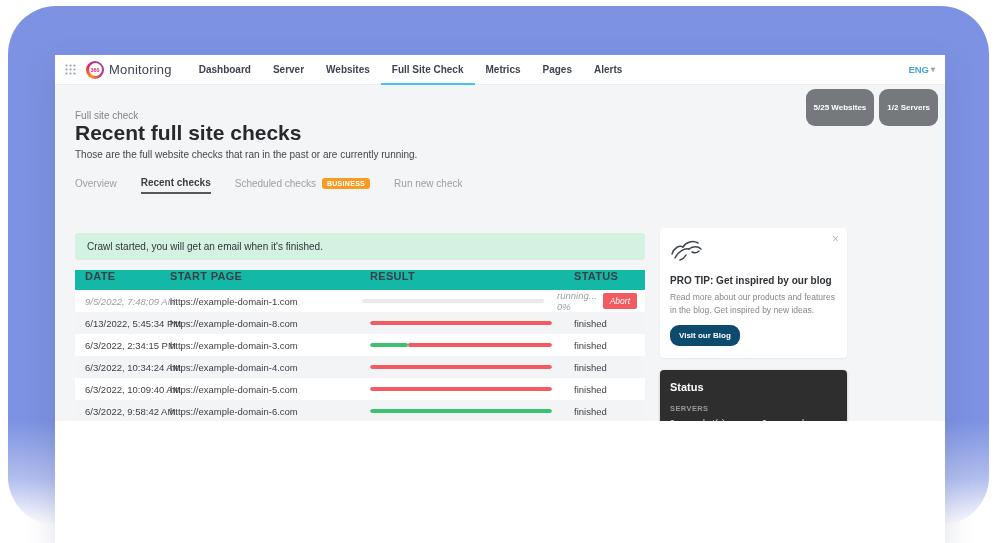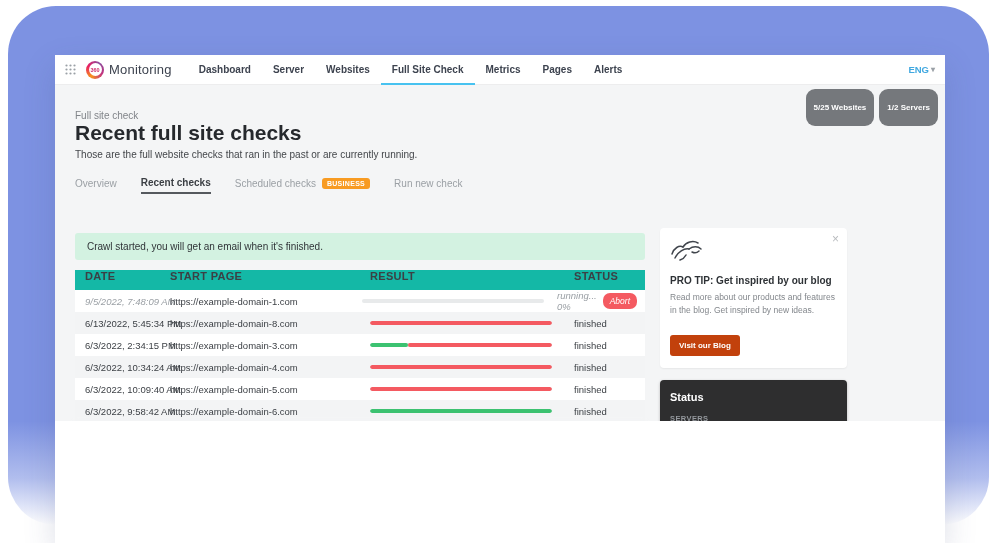--- a/index.html
+++ b/index.html
@@ -87,38 +87,38 @@
   .c-status{ flex: 1; display: flex; align-items: center; gap: 6px; padding-right: 8px; }
   .bar-track {
     width: 182px; height: 4px; border-radius: 2px; background: #e8eaeb;
     overflow: hidden; display: flex;
   }
   .bar-green { height: 100%; background: #3cc271; border-radius: 2px; }
   .bar-red   { height: 100%; background: #f45a61; border-radius: 2px; }
   .trow.running .c-date, .trow.running .status-text { font-style: italic; color: #9ba0a5; }
   .abort-btn {
     background: #f45a61; color: #fff; border: none; font-size: 8.5px;
-    font-style: italic; padding: 3px 7px; border-radius: 7px; cursor: pointer;
+    font-style: italic; padding: 3px 7px; border-radius: 2px; cursor: pointer;
     font-family: "Liberation Sans", sans-serif;
   }
   .trow.blurred { filter: blur(2px); opacity: .65; }
   
   .side-col { position: absolute; left: 605px; top: 143px; width: 187px; }
   .protip-card {
     background: #fff; border-radius: 4px; padding: 11px 10px 12px;
     position: relative; box-shadow: 0 1px 2px rgba(0,0,0,.06);
   }
   .close-icon {
     position: absolute; top: 4px; right: 8px; color: #b9bcbf; font-size: 12px; cursor: pointer;
   }
   .protip-title { font-size: 10px; font-weight: bold; color: #2e3236; margin-top: 8px; }
   .protip-body { font-size: 8.5px; color: #83878c; line-height: 1.55; margin-top: 5px; }
   .blog-btn {
-    margin-top: 18px; background: #c2410c; color: #fff; border: none;
-    font-size: 8px; font-weight: bold; padding: 6px 9px; border-radius: 3px;
+    margin-top: 8px; background: #0c4a6e; color: #fff; border: none;
+    font-size: 8px; font-weight: bold; padding: 6px 9px; border-radius: 9px;
     cursor: pointer; font-family: "Liberation Sans", sans-serif;
   }
   .status-card {
     margin-top: 12px; background: #2e2e2f; border-radius: 4px;
     padding: 11px 10px; height: 110px; color: #fff;
     box-shadow: 0 1px 3px rgba(0,0,0,.25);
   }
   .status-title { font-size: 11px; font-weight: bold; }
   .status-section-label {
     font-size: 7.5px; font-weight: bold; color: #95999e;

